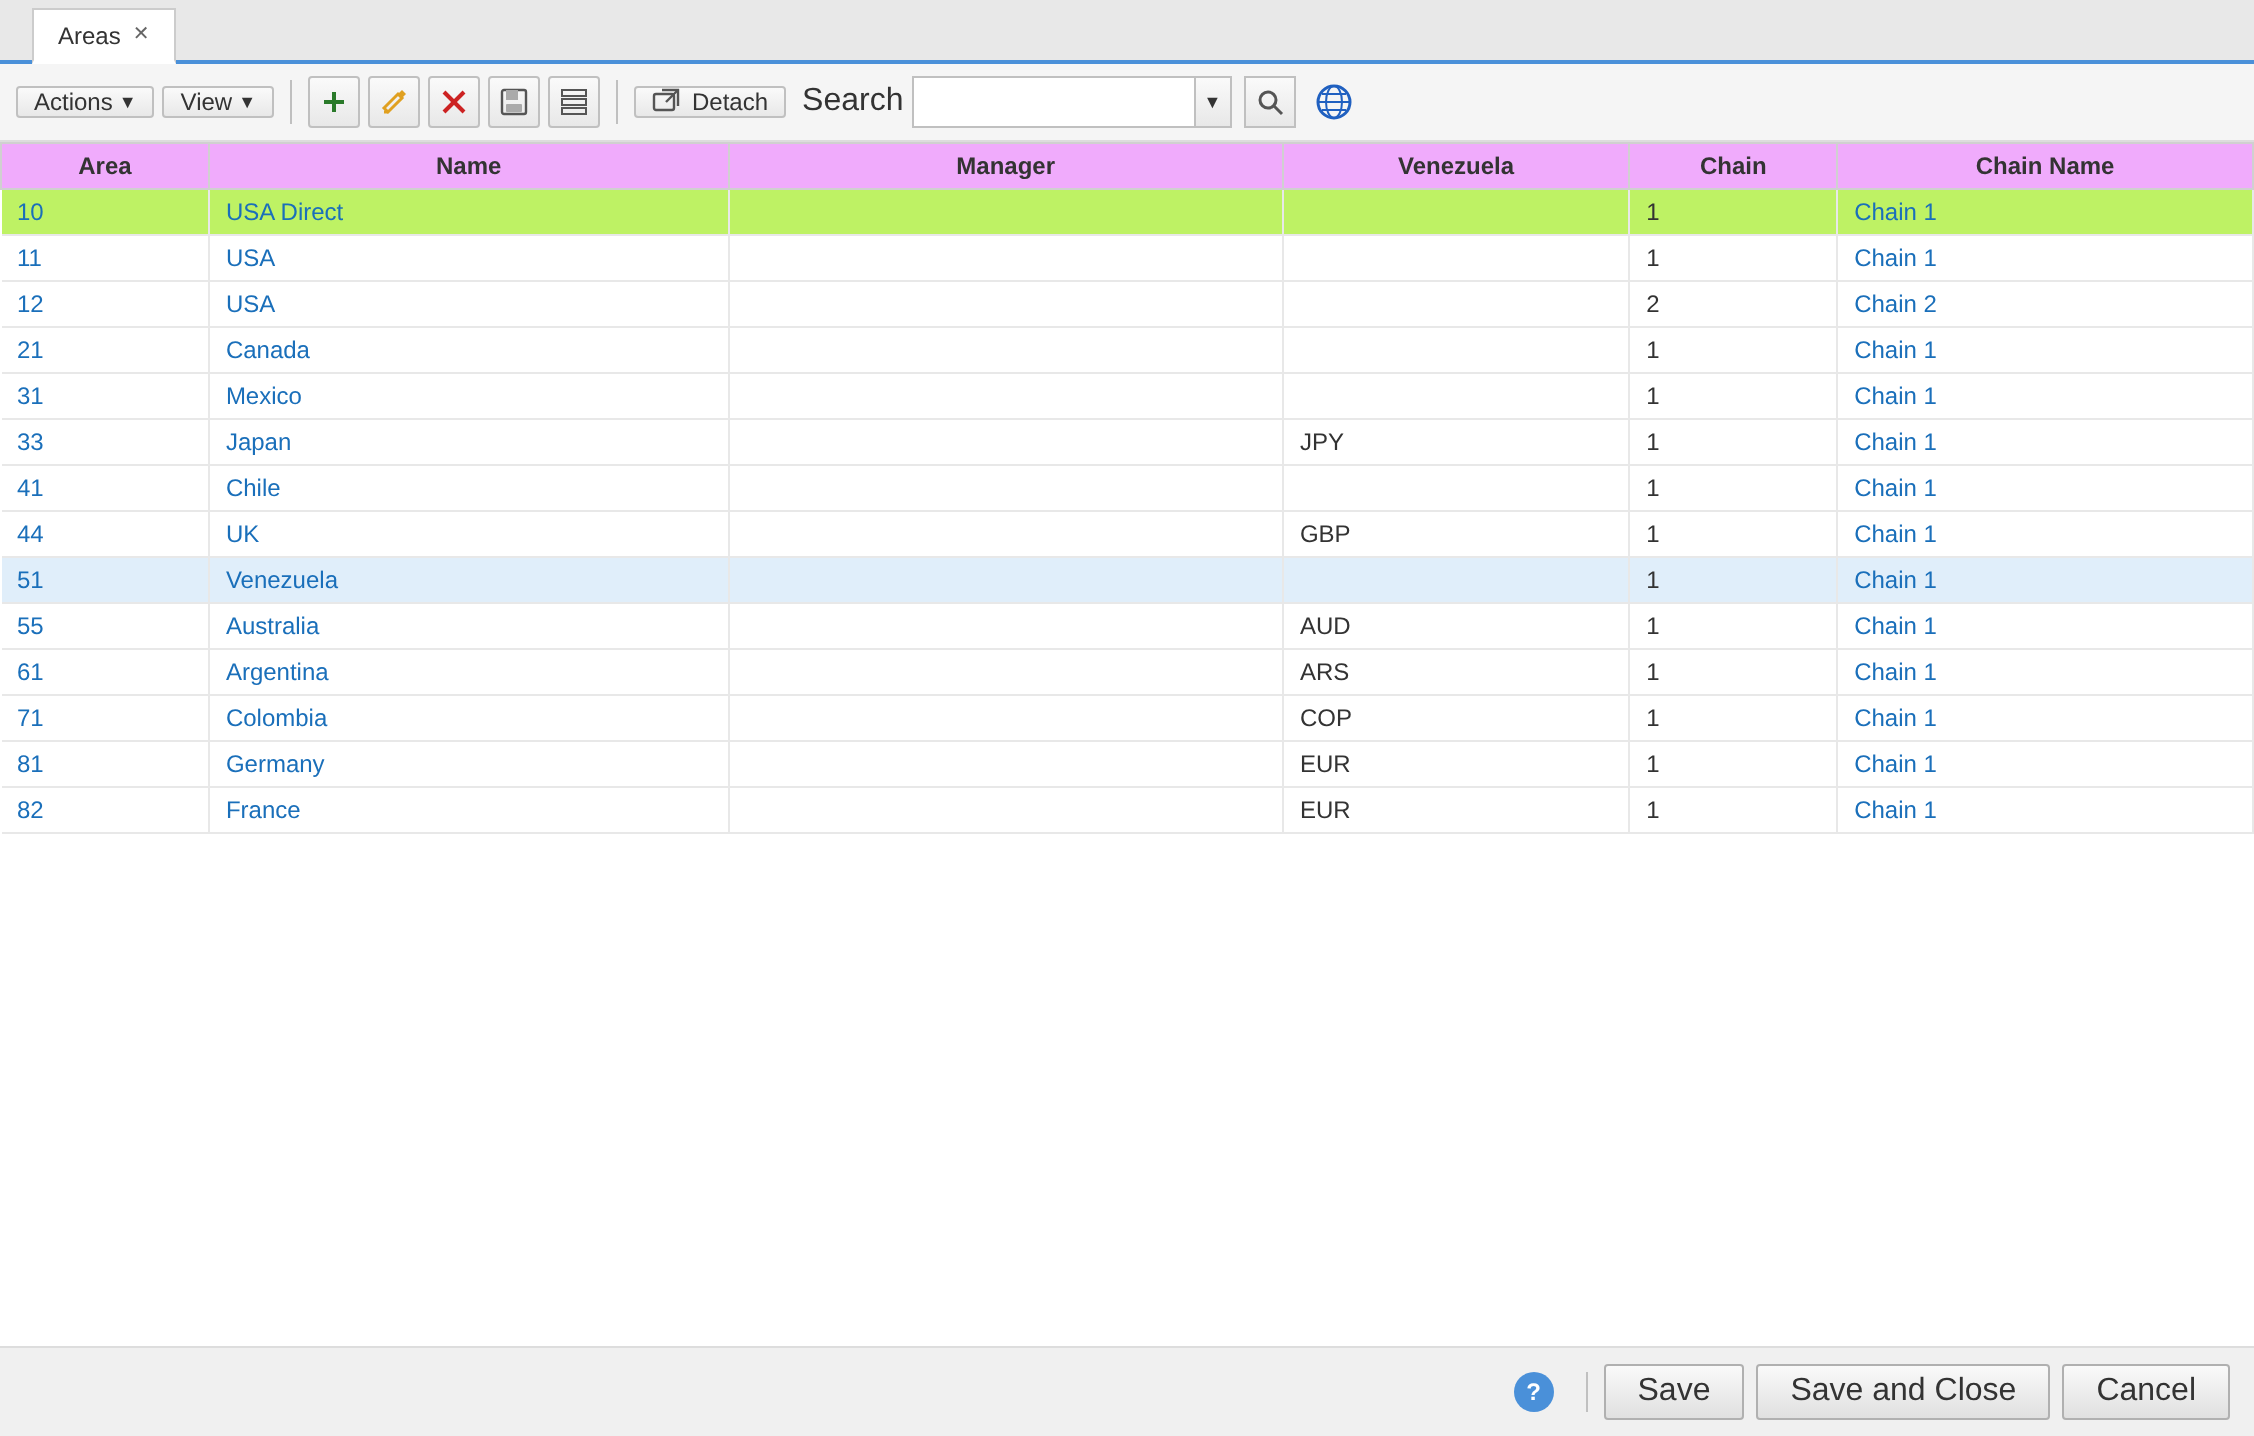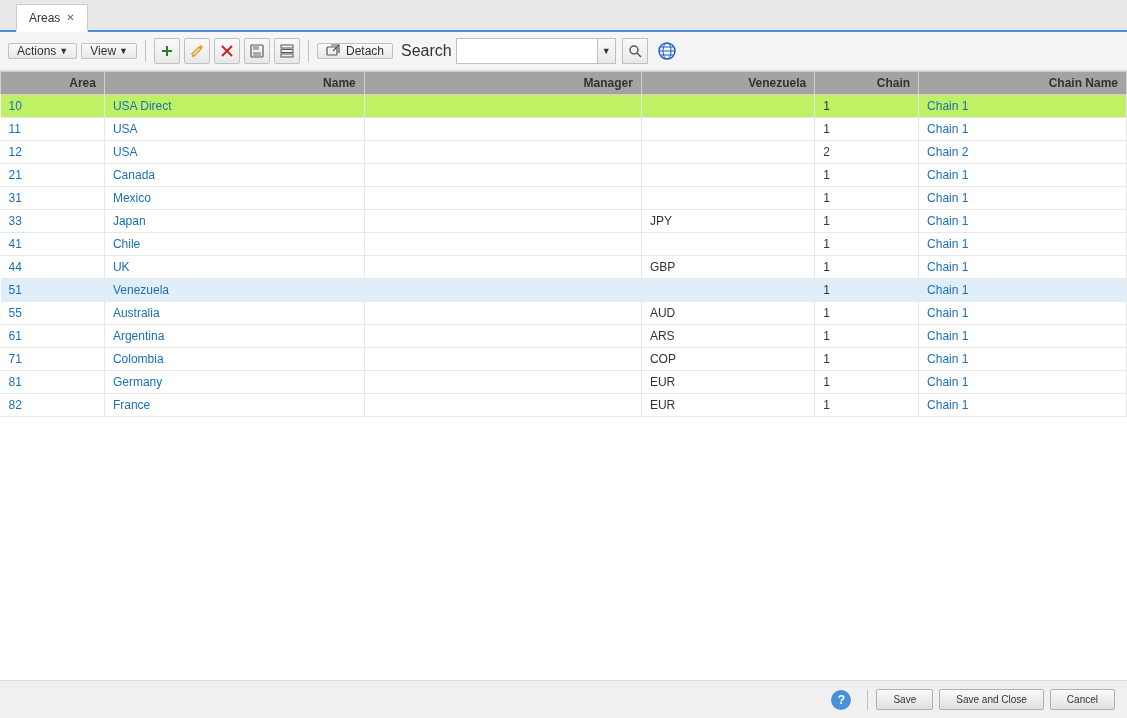--- a/index.html
+++ b/index.html
@@ -156,24 +156,24 @@
     .table-scroll {
       flex: 1;
       overflow-y: auto;
       overflow-x: hidden;
     }
     .data-table {
       width: 100%;
       border-collapse: collapse;
     }
     .data-table thead th {
-      background: #a3a3a3;
+      background: #f0abfc;
       border: 1px solid #d0d0d0;
       padding: 4px 8px;
-      text-align: right;
+      text-align: center;
       font-weight: bold;
       color: #333;
       font-size: 12px;
       position: sticky;
       top: 0;
       z-index: 1;
     }
     .data-table tbody td {
       border-bottom: 1px solid #e8e8e8;
       border-right: 1px solid #e8e8e8;
@@ -203,21 +203,21 @@
       padding: 8px 12px;
       background: #f0f0f0;
       border-top: 1px solid #ddd;
       gap: 6px;
     }
     .bottom-btn {
       padding: 4px 16px;
       border: 1px solid #b0b0b0;
       background: linear-gradient(to bottom, #fafafa, #e0e0e0);
       cursor: pointer;
-      font-size: 10px;
+      font-size: 16px;
       color: #333;
       border-radius: 2px;
     }
     .help-btn {
       width: 20px;
       height: 20px;
       border-radius: 50%;
       background: #4a90d9;
       color: #fff;
       display: flex;

